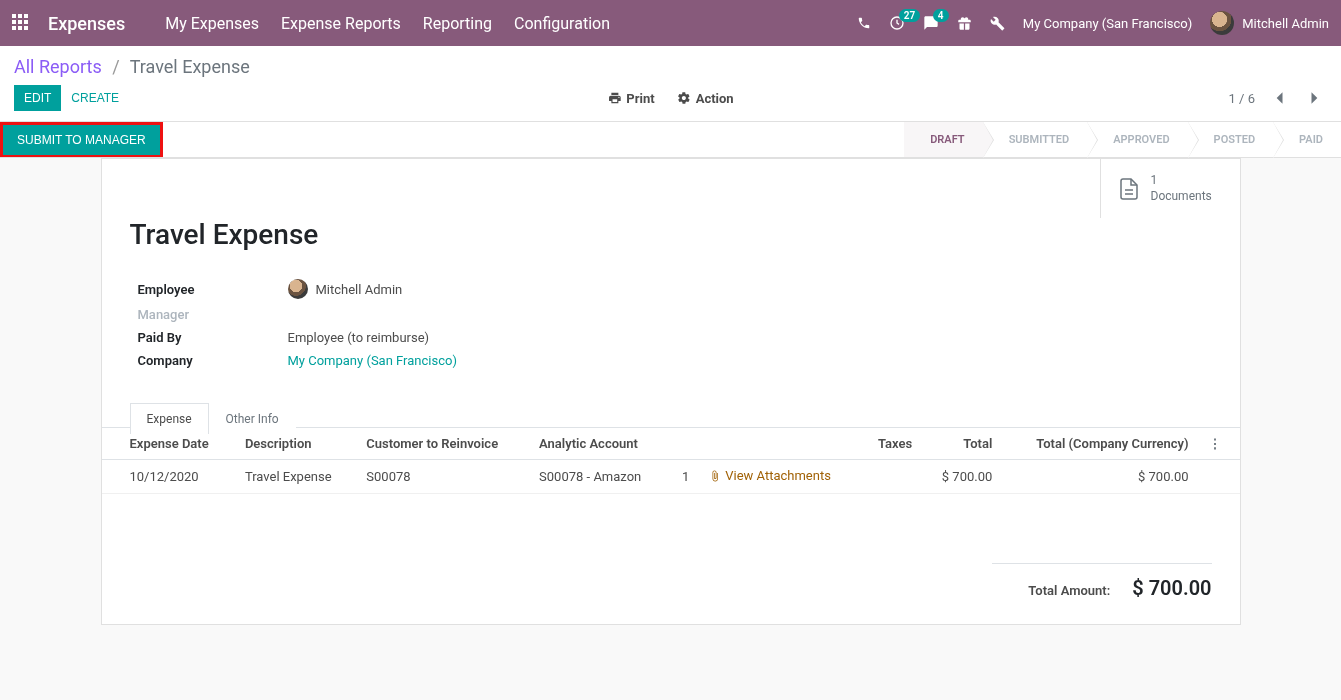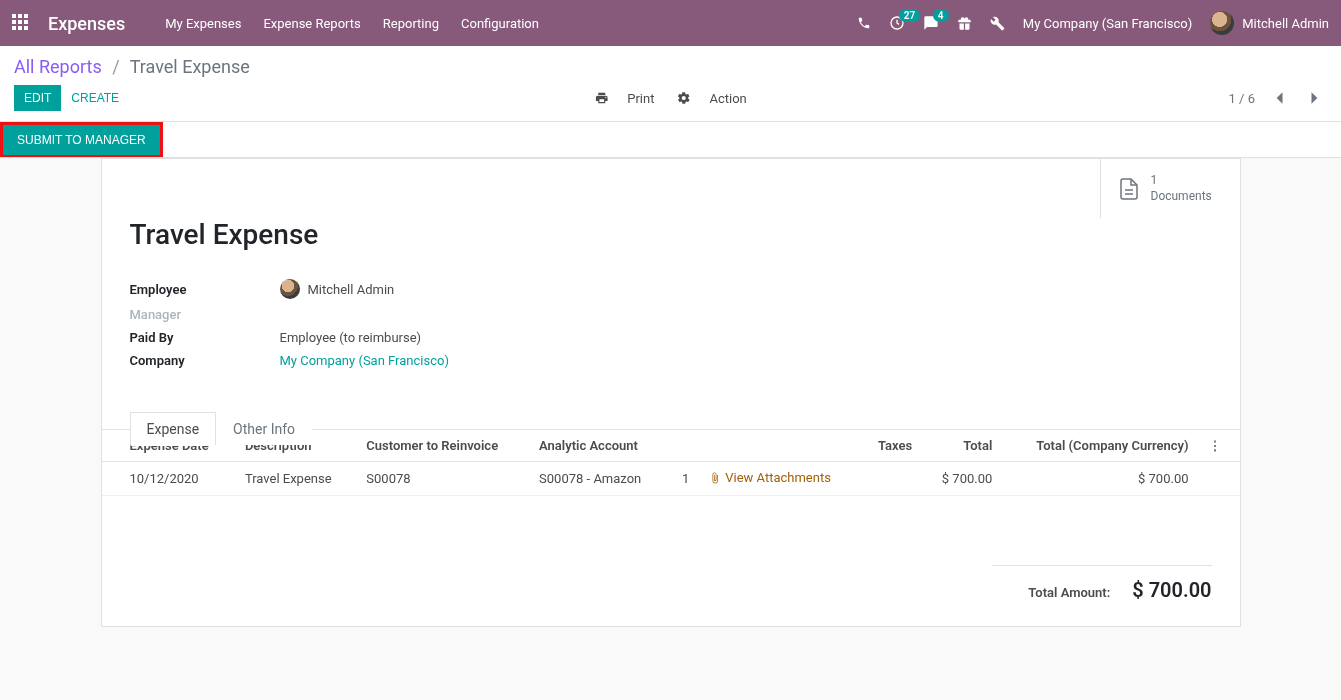--- a/index.html
+++ b/index.html
@@ -4,39 +4,39 @@
 <style>
   * { box-sizing: border-box; margin: 0; padding: 0; }
   body { font-family: -apple-system, BlinkMacSystemFont, "Segoe UI", Roboto, Helvetica, Arial, sans-serif; font-size: 13px; color: #4c4c4c; background: #f9f9f9; }
   
   
   .navbar { background: #875a7b; color: #fff; height: 46px; display: flex; align-items: center; padding: 0 12px; }
   .apps-grid { width: 18px; height: 18px; display: grid; grid-template-columns: repeat(3,4px); grid-template-rows: repeat(3,4px); gap: 2px; margin-right: 18px; cursor: pointer; }
   .apps-grid span { background: #fff; width: 4px; height: 4px; }
   .brand { font-size: 18px; font-weight: 500; margin-right: 40px; }
   .nav-menu { display: flex; gap: 22px; }
-  .nav-menu a { color: #fff; text-decoration: none; font-size: 13px; cursor: pointer; }
+  .nav-menu a { color: #fff; text-decoration: none; font-size: 16px; cursor: pointer; }
   .nav-right { margin-left: auto; display: flex; align-items: center; gap: 18px; }
   .icon-btn { color: #fff; cursor: pointer; position: relative; display: flex; align-items: center; }
   .badge { position: absolute; top: -6px; left: 10px; background: #00a09d; color: #fff; border-radius: 8px; font-size: 10px; padding: 1px 5px; font-weight: 600; }
   .avatar { width: 24px; height: 24px; border-radius: 50%; background: radial-gradient(circle at 40% 35%, #d9b48f 35%, #6b5340 36% 55%, #3b3b3b 56%); display: inline-block; }
   .user-block { display: flex; align-items: center; gap: 8px; cursor: pointer; }
 
   
   .control-panel { background: #fff; border-bottom: 1px solid #e0e0e0; }
   .breadcrumb-row { padding: 10px 14px 4px; font-size: 18px; }
   .breadcrumb-row a { color: #8b5cf6; text-decoration: none; cursor: pointer; }
   .breadcrumb-row .sep { color: #999; margin: 0 6px; }
   .breadcrumb-row .current { color: #6c757d; }
   .second-row { display: flex; align-items: center; padding: 4px 14px 10px; }
   .btn { border: none; padding: 6px 10px; font-size: 12px; cursor: pointer; font-weight: 500; }
   .btn-primary { background: #00a09d; color: #fff; }
   .btn-link { background: transparent; color: #00a09d; }
   .cp-center { position: absolute; left: 50%; transform: translateX(-50%); display: flex; gap: 22px; align-items: center; color: #4c4c4c; }
-  .cp-center .grp { display: flex; align-items: center; gap: 19px; cursor: pointer; font-weight: 400; }
+  .cp-center .grp { display: flex; align-items: center; gap: 5px; cursor: pointer; font-weight: 700; }
   .pager { margin-left: auto; display: flex; align-items: center; gap: 12px; color: #6c757d; }
   .pager-arrow { width: 24px; height: 24px; display: flex; align-items: center; justify-content: center; color: #6c757d; cursor: pointer; }
 
   
   .statusbar-row { background: #fff; border-bottom: 1px solid #e0e0e0; display: flex; align-items: stretch; height: 36px; }
   .submit-wrap { border: 3px solid #e11; padding: 0; }
   .submit-btn { background: #00a09d; color: #fff; border: none; padding: 0 14px; height: 30px; font-size: 12px; font-weight: 500; cursor: pointer; }
   .status-steps { margin-left: auto; display: flex; align-items: stretch; }
   .step { position: relative; padding: 0 18px 0 26px; display: flex; align-items: center; font-size: 11px; font-weight: 600; color: #adb5bd; background: #fff; }
   .step.active { color: #875a7b; background: #f8f6f7; }
@@ -50,28 +50,28 @@
   .sheet { background: #fff; border: 1px solid #e0e0e0; width: 1140px; margin-top: 0; }
   .sheet-top { display: flex; border-bottom: none; }
   .sheet-body { flex: 1; padding: 24px 28px 20px; }
   .doc-box { border-left: 1px solid #e0e0e0; width: 140px; padding: 14px 16px; display: flex; align-items: center; gap: 10px; cursor: pointer; }
   .doc-box svg { color: #6c757d; }
   .doc-box .dc { display: flex; flex-direction: column; font-size: 12px; color: #6c757d; line-height: 1.3; }
   
   h1.title { font-size: 28px; font-weight: 500; color: #212529; margin-bottom: 28px; }
   .fields { display: flex; flex-direction: column; gap: 8px; max-width: 520px; }
   .frow { display: flex; align-items: center; }
-  .frow .lbl { width: 150px; font-weight: 600; color: #212529; font-size: 13px; }
+  .frow .lbl { width: 150px; font-weight: 600; color: #212529; font-size: 13px; margin-left: 8px; }
   .frow .lbl.muted { color: #adb5bd; font-weight: 500; }
   .frow .val { font-size: 13px; color: #4c4c4c; display: flex; align-items: center; gap: 8px; }
   .frow .val a { color: #00a09d; text-decoration: none; }
   .small-avatar { width: 20px; height: 20px; border-radius: 50%; background: radial-gradient(circle at 40% 35%, #d9b48f 35%, #6b5340 36% 55%, #3b3b3b 56%); }
 
   .tabs { display: flex; border-bottom: 1px solid #dee2e6; margin: 28px 0 0; padding: 0 28px; }
-  .tab { padding: 8px 16px; border: 1px solid transparent; border-bottom: none; cursor: pointer; font-size: 14px; color: #6c757d; position: relative; top: 16px; background: #fff; }
+  .tab { padding: 8px 16px; border: 1px solid transparent; border-bottom: none; cursor: pointer; font-size: 12px; color: #6c757d; position: relative; top: 7px; background: #fff; }
   .tab.active { border-color: #dee2e6; color: #4c4c4c; border-top: 1px solid #dee2e6; }
   .tab.active::before { content:''; position:absolute; left:0; right:0; bottom:-1px; height:1px; background:#fff; }
 
   .tbl { width: 100%; border-collapse: collapse; font-size: 13px; }
   .tbl th { text-align: left; font-weight: 600; padding: 8px 10px; border-bottom: 1px solid #dee2e6; color: #4c4c4c; }
   .tbl th.r, .tbl td.r { text-align: right; }
   .tbl td { padding: 8px 10px; border-bottom: 1px solid #f0f0f0; }
   .tbl tr.data-row { cursor: pointer; }
   .attach-link { color: #a16207; text-decoration: none; display: inline-flex; align-items: center; gap: 4px; }
   .kebab { color: #6c757d; cursor: pointer; }
@@ -179,20 +179,27 @@
             <path d="M1 1l5 5-5 5V1z"></path>
           </svg>
       </div>
     </div>
   </div>
 </div>
 
 <div class="statusbar-row">
   <div class="submit-wrap">
     <button class="submit-btn">SUBMIT TO MANAGER</button>
+  </div>
+  <div class="status-steps">
+    <div class="step active">DRAFT</div>
+    <div class="step">SUBMITTED</div>
+    <div class="step">APPROVED</div>
+    <div class="step">POSTED</div>
+    <div class="step">PAID</div>
   </div>
 </div>
 
 <div class="form-area">
   <div class="sheet">
     <div class="sheet-top">
       <div class="sheet-body">
         
       </div>
       <div class="doc-box">

